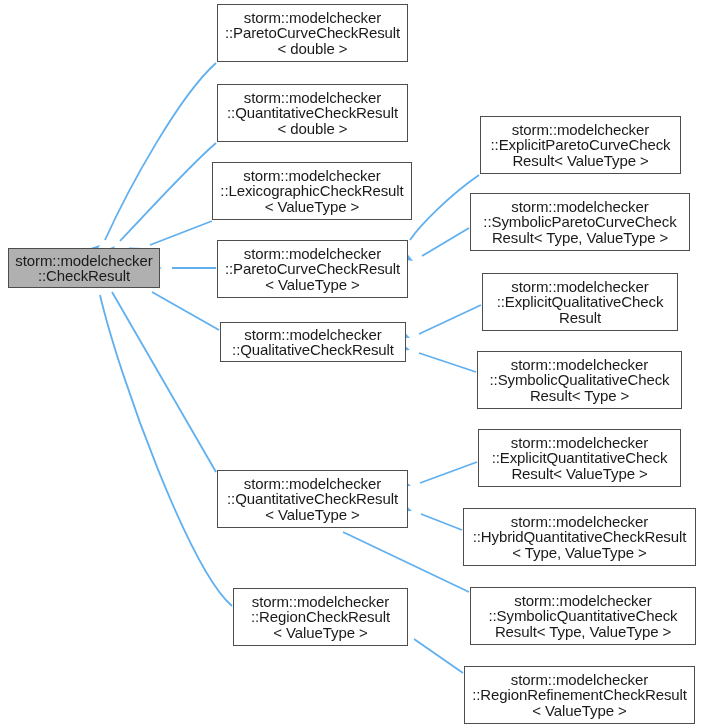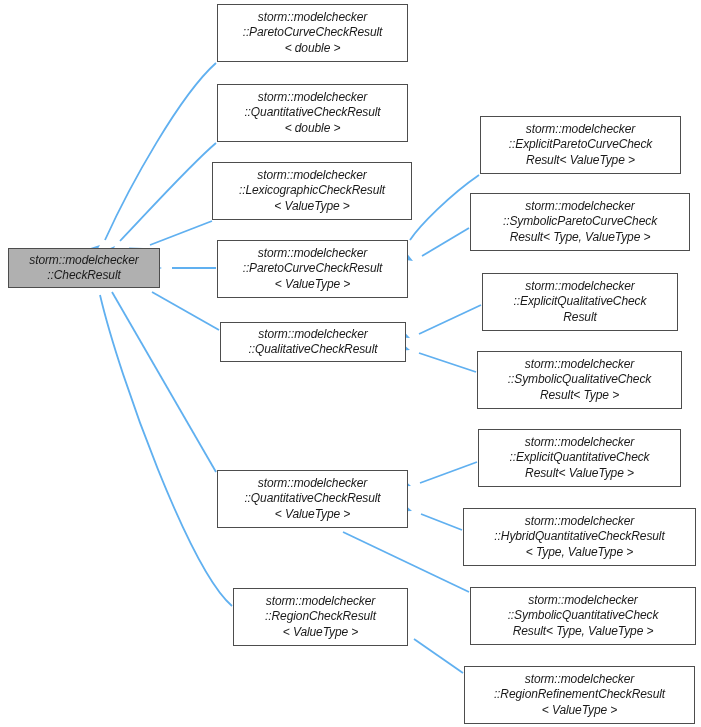--- a/index.html
+++ b/index.html
@@ -25,27 +25,26 @@
   }
   .node {
     position: absolute;
     box-sizing: border-box;
     border: 1px solid #4d4d4d;
     background: #ffffff;
     display: flex;
     align-items: center;
     justify-content: center;
     text-align: center;
-    font-size: 12px;
+    font-size: 15px;
     line-height: 15.4px;
     color: #1a1a1a;
     white-space: pre-line;
     letter-spacing: -0.1px;
     z-index: 2;
-    font-style: italic;
   }
   .node.root {
     background: #b0b0b0;
     border: 1px solid #4d4d4d;
   }
   .node-label {
     display: block;
     width: 100%;
     padding: 0 3px;
     box-sizing: border-box;

